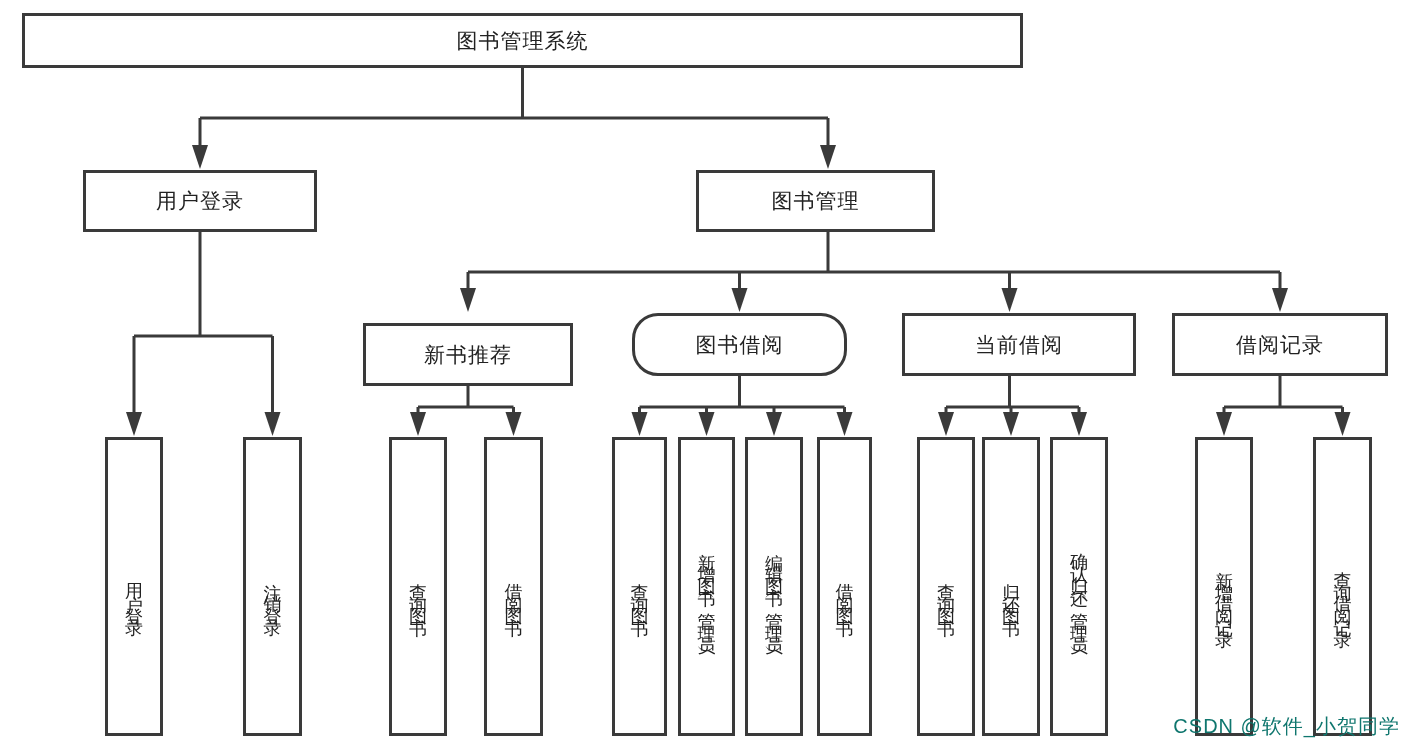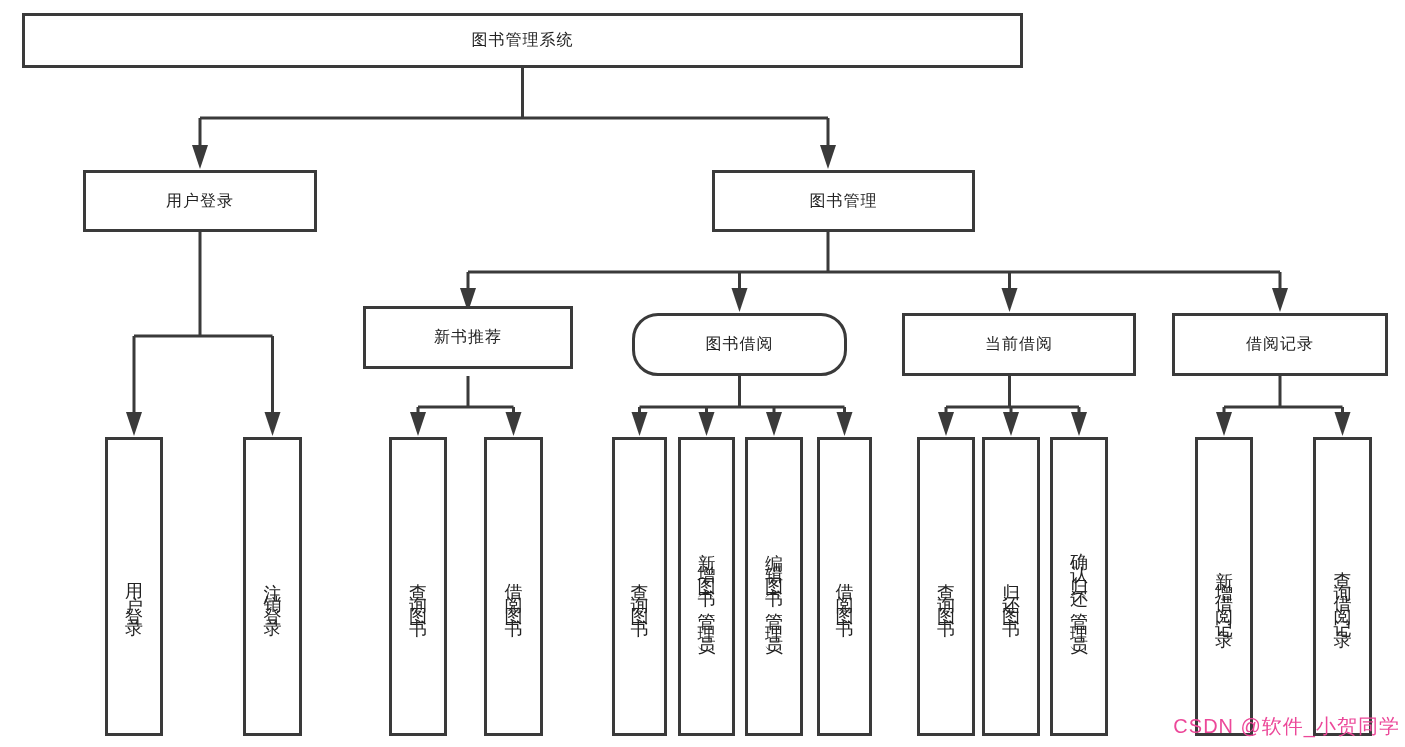--- a/index.html
+++ b/index.html
@@ -25,40 +25,40 @@
     position: absolute;
     box-sizing: border-box;
     background: #ffffff;
     border: 3px solid #3a3a3a;
     display: flex;
     align-items: center;
     justify-content: center;
     color: #222222;
   }
   .hlabel {
-    font-size: 16px;
+    font-size: 21px;
     letter-spacing: 1px;
     white-space: nowrap;
   }
   .leaf .vtext {
     writing-mode: vertical-rl;
     text-orientation: mixed;
     font-size: 18px;
     letter-spacing: 12px;
     margin-bottom: -12px;
     line-height: 1;
     white-space: nowrap;
   }
   
   #n-root   { left: 22px;  top: 13px;  width: 1001px; height: 55px; }
   
   #n-login  { left: 83px;  top: 170px; width: 234px;  height: 62px; }
-  #n-mgmt   { left: 712px; top: 170px; width: 263px;  height: 62px; }
-  
-  #n-newbook { left: 363px;  top: 306px; width: 210px; height: 63px; }
+  #n-mgmt   { left: 696px; top: 170px; width: 239px;  height: 62px; }
+  
+  #n-newbook { left: 363px;  top: 323px; width: 210px; height: 63px; }
   #n-borrow  { left: 632px;  top: 313px; width: 215px; height: 63px; border-radius: 26px; }
   #n-current { left: 902px;  top: 313px; width: 234px; height: 63px; }
   #n-records { left: 1172px; top: 313px; width: 216px; height: 63px; }
   
   .leaf { top: 437px; height: 299px; }
   #l-g1a { left: 105px;  width: 58px; }
   #l-g1b { left: 243px;  width: 59px; }
   #l-g2a { left: 389px;  width: 58px; }
   #l-g2b { left: 484px;  width: 59px; }
   #l-g3a { left: 612px;  width: 55px; }
@@ -67,21 +67,21 @@
   #l-g3d { left: 817px;  width: 55px; }
   #l-g4a { left: 917px;  width: 58px; }
   #l-g4b { left: 982px;  width: 58px; }
   #l-g4c { left: 1050px; width: 58px; }
   #l-g5a { left: 1195px; width: 58px; }
   #l-g5b { left: 1313px; width: 59px; }
   #watermark {
     position: absolute;
     right: 5px;
     bottom: 7px;
-    color: #ec4899;
+    color: #0f766e;
     font-size: 20px;
     letter-spacing: 1px;
     z-index: 10;
     white-space: nowrap;
   }
 </style>
 </head>
 <body>
 
 <div id="canvas">

